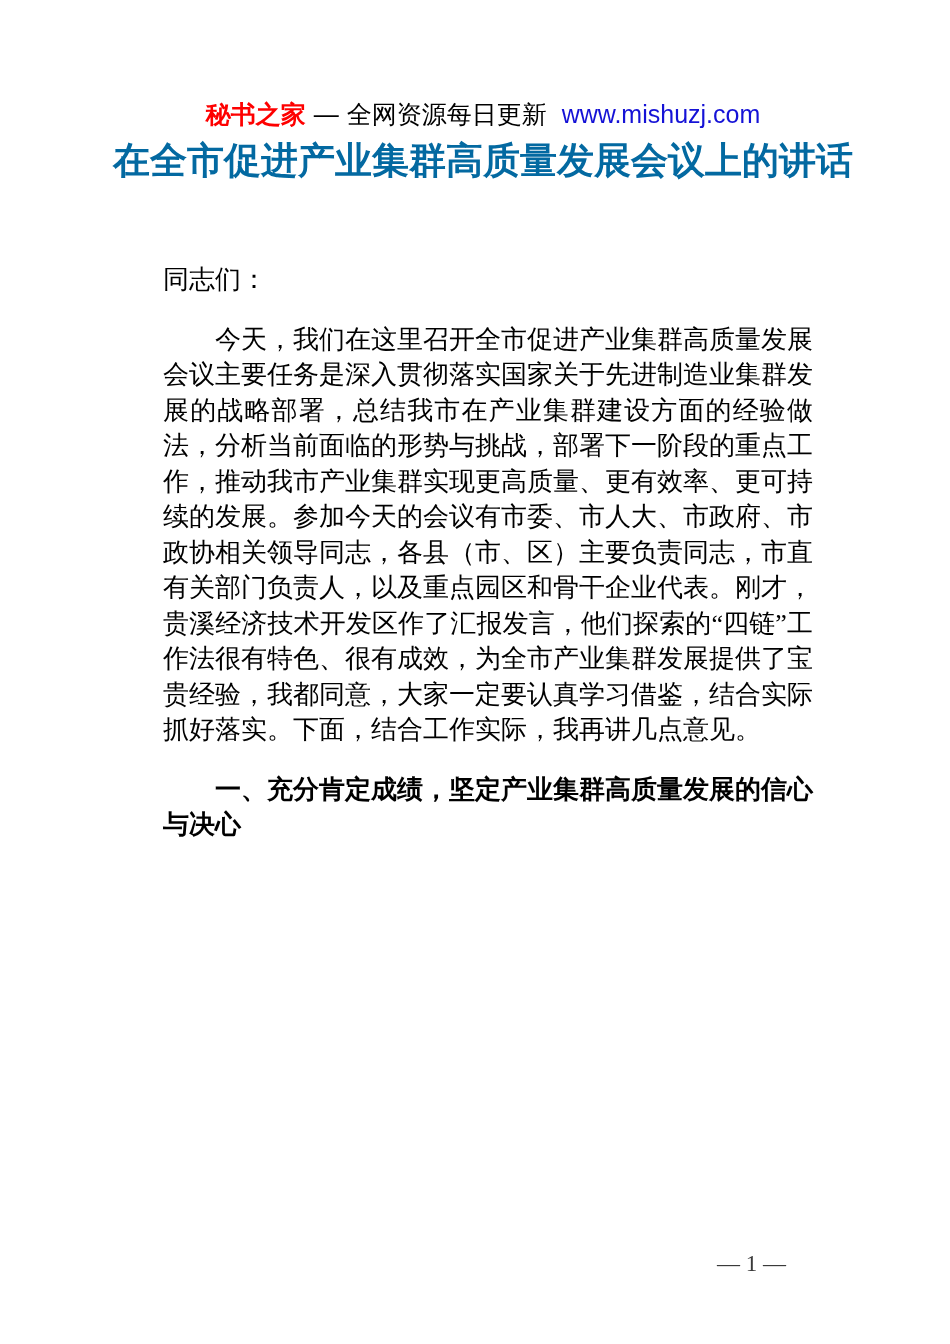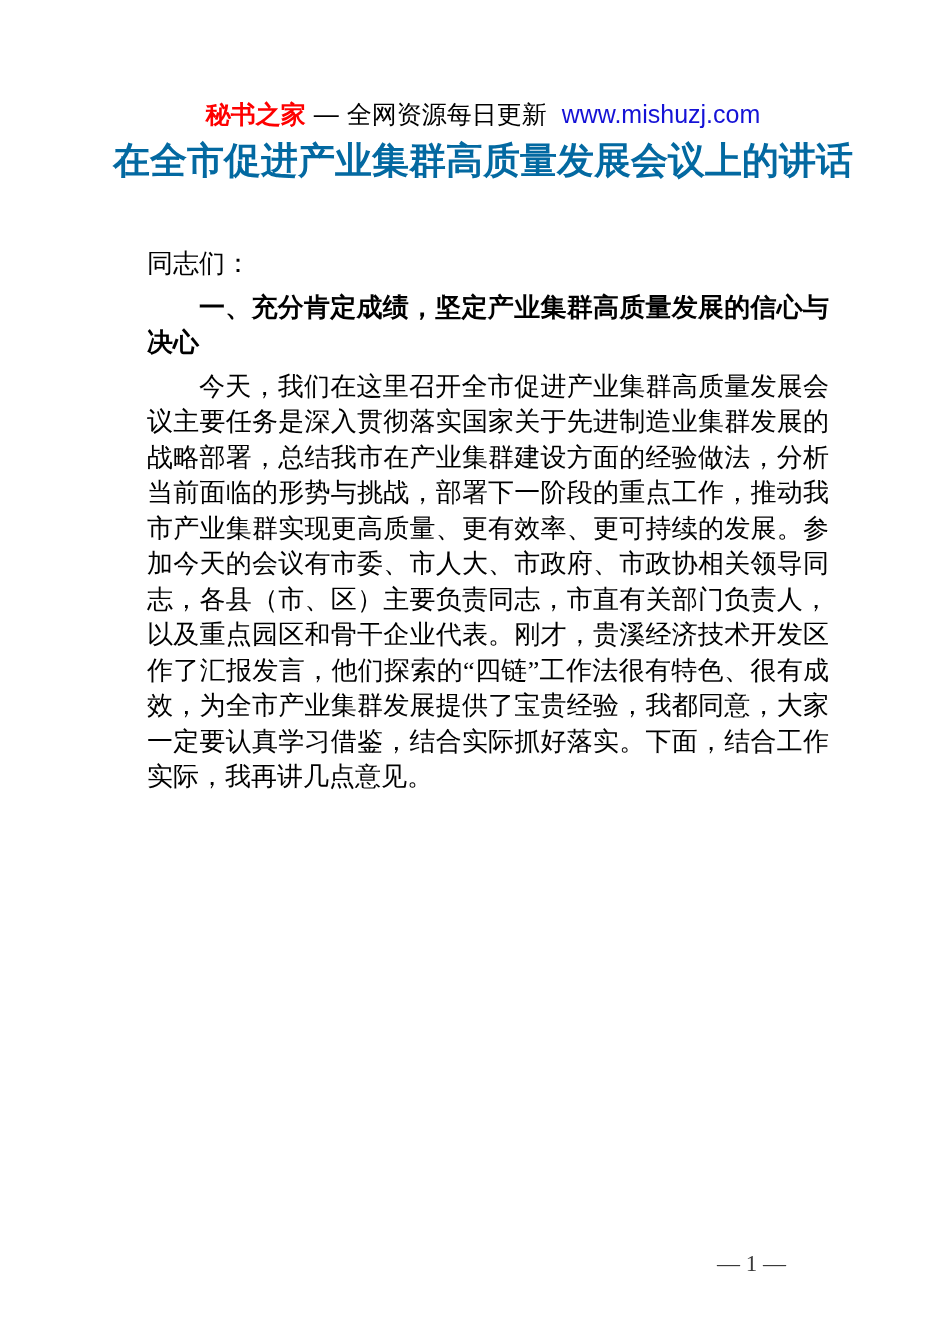--- a/index.html
+++ b/index.html
@@ -43,21 +43,21 @@
     color: #0369a1;
   }
   .doc-body {
     margin: 50px 117px 0 127px;
     font-family: "Liberation Serif", sans-serif;
     font-size: 26px;
     line-height: 35.5px;
     text-align: justify;
     color: #000000;
   }
-  .doc-body p { margin: 0; }
+  .doc-body p { margin: 16px; }
   .doc-body p.indent { text-indent: 2em; }
   .doc-body p.heading { font-weight: bold; }
   .page-number {
     position: absolute;
     top: 1238px;
     right: 168px;
     font-family: "Liberation Serif", serif;
     font-size: 23px;
     line-height: 28px;
     color: #3a3a3a;
@@ -68,19 +68,19 @@
 <body>
 
 <div class="page">
 
   <div class="doc-header"><span class="brand">秘书之家</span><span class="dash">—</span><span class="tagline">全网资源每日更新 </span><span class="url">www.mishuzj.com</span></div>
 
   <h1 class="doc-title">在全市促进产业集群高质量发展会议上的讲话</h1>
 
   <div class="doc-body">
     <p>同志们：</p>
+    <p class="indent">今天，我们在这里召开全市促进产业集群高质量发展会议主要任务是深入贯彻落实国家关于先进制造业集群发展的战略部署，总结我市在产业集群建设方面的经验做法，分析当前面临的形势与挑战，部署下一阶段的重点工作，推动我市产业集群实现更高质量、更有效率、更可持续的发展。参加今天的会议有市委、市人大、市政府、市政协相关领导同志，各县（市、区）主要负责同志，市直有关部门负责人，以及重点园区和骨干企业代表。刚才，贵溪经济技术开发区作了汇报发言，他们探索的“四链”工作法很有特色、很有成效，为全市产业集群发展提供了宝贵经验，我都同意，大家一定要认真学习借鉴，结合实际抓好落实。下面，结合工作实际，我再讲几点意见。</p>
     <p class="indent heading">一、充分肯定成绩，坚定产业集群高质量发展的信心与决心</p>
-    <p class="indent">今天，我们在这里召开全市促进产业集群高质量发展会议主要任务是深入贯彻落实国家关于先进制造业集群发展的战略部署，总结我市在产业集群建设方面的经验做法，分析当前面临的形势与挑战，部署下一阶段的重点工作，推动我市产业集群实现更高质量、更有效率、更可持续的发展。参加今天的会议有市委、市人大、市政府、市政协相关领导同志，各县（市、区）主要负责同志，市直有关部门负责人，以及重点园区和骨干企业代表。刚才，贵溪经济技术开发区作了汇报发言，他们探索的“四链”工作法很有特色、很有成效，为全市产业集群发展提供了宝贵经验，我都同意，大家一定要认真学习借鉴，结合实际抓好落实。下面，结合工作实际，我再讲几点意见。</p>
   </div>
 
   <div class="page-number">— 1 —</div>
 
 </div>
 
 </body></html>

